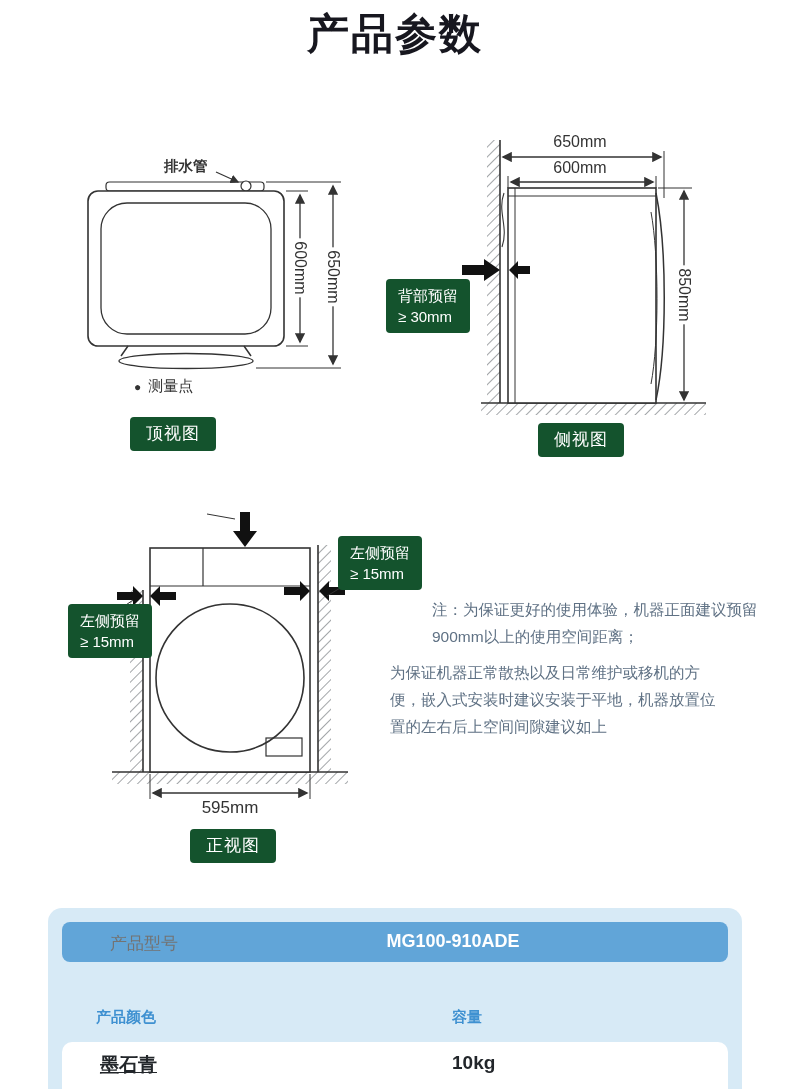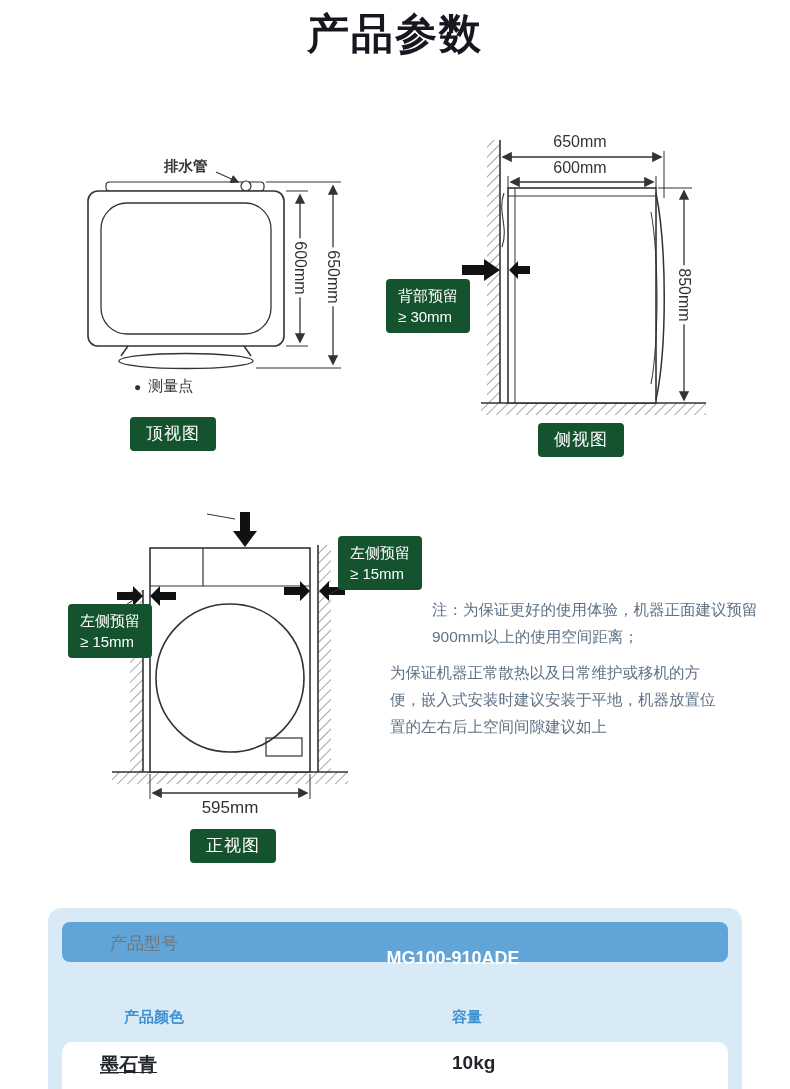--- a/index.html
+++ b/index.html
@@ -25,21 +25,21 @@
     font-size:15px; line-height:1.4; padding:6px 12px; white-space:nowrap;
   }
   .badge.view { font-size:17px; padding:5px 16px; letter-spacing:1px; }
   .measure { position:absolute; font-size:15px; color:#333; display:flex; align-items:center; }
   .measure .dot { font-size:12px; margin-right:7px; }
   .note { position:absolute; width:338px; font-size:15.5px; line-height:1.75; color:#5f7184; }
   .spec { position:absolute; left:48px; top:908px; width:694px; height:181px; background:#d7eaf6; border-radius:14px 14px 0 0; }
   .spec-header { position:absolute; left:14px; top:14px; width:666px; height:40px; background:#61a5d8; border-radius:8px; }
   .spec-white  { position:absolute; left:14px; top:134px; width:666px; height:47px; background:#fff; border-radius:10px 10px 0 0; }
   .spec-model-label { position:absolute; left:62px; top:24px; font-size:17px; font-weight:normal; color:#737373; }
-  .spec-model-value { position:absolute; left:290px; top:40px; width:230px; text-align:center; font-size:18px; font-weight:bold; color:#fff; }
+  .spec-model-value { position:absolute; left:290px; top:23px; width:230px; text-align:center; font-size:18px; font-weight:bold; color:#fff; }
   .spec-col-label { position:absolute; top:100px; font-size:15px; font-weight:bold; color:#3f91d1; }
   .spec-col-value { position:absolute; top:144px; font-size:19px; font-weight:bold; color:#22262a; }
 </style>
 </head>
 <body>
 
 <div class="page">
 
   <h1 class="title">产品参数</h1>
 
@@ -154,19 +154,19 @@
   <div class="badge view" style="left:190px; top:829px;">正视图</div>
 
   <div class="note" style="left:390px; top:596px;margin-left:42px;">注：为保证更好的使用体验，机器正面建议预留900mm以上的使用空间距离；</div>
   <div class="note" style="left:390px; top:659px;">为保证机器正常散热以及日常维护或移机的方便，嵌入式安装时建议安装于平地，机器放置位置的左右后上空间间隙建议如上</div>
 
   <div class="spec">
     <div class="spec-header"></div>
     <div class="spec-white"></div>
     <div class="spec-model-label">产品型号</div>
     <div class="spec-model-value">MG100-910ADE</div>
-    <div class="spec-col-label" style="left:76px;">产品颜色</div>
+    <div class="spec-col-label" style="left:48px;">产品颜色</div>
     <div class="spec-col-label" style="left:404px;">容量</div>
     <div class="spec-col-value" style="left:52px;text-decoration:underline;">墨石青</div>
     <div class="spec-col-value" style="left:404px;">10kg</div>
   </div>
 
 </div>
 
 </body></html>

